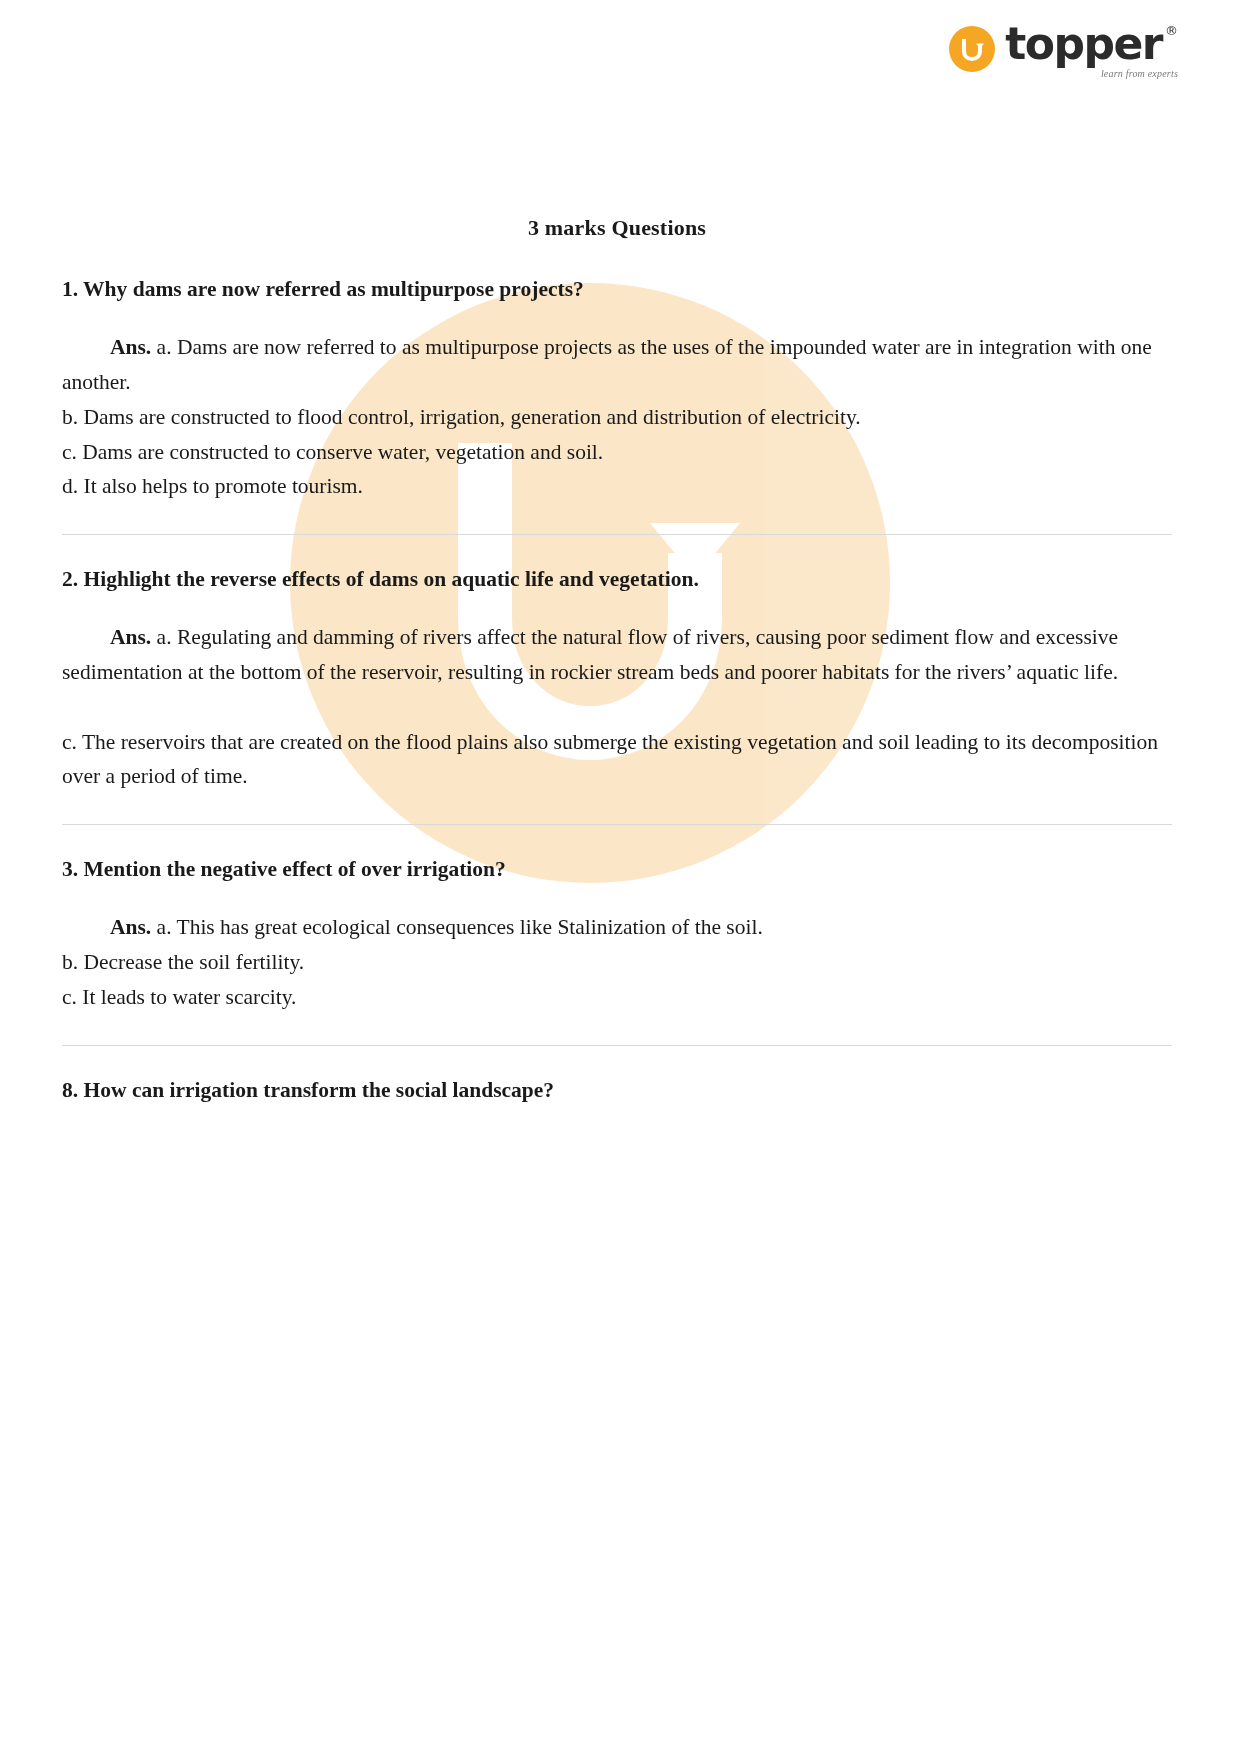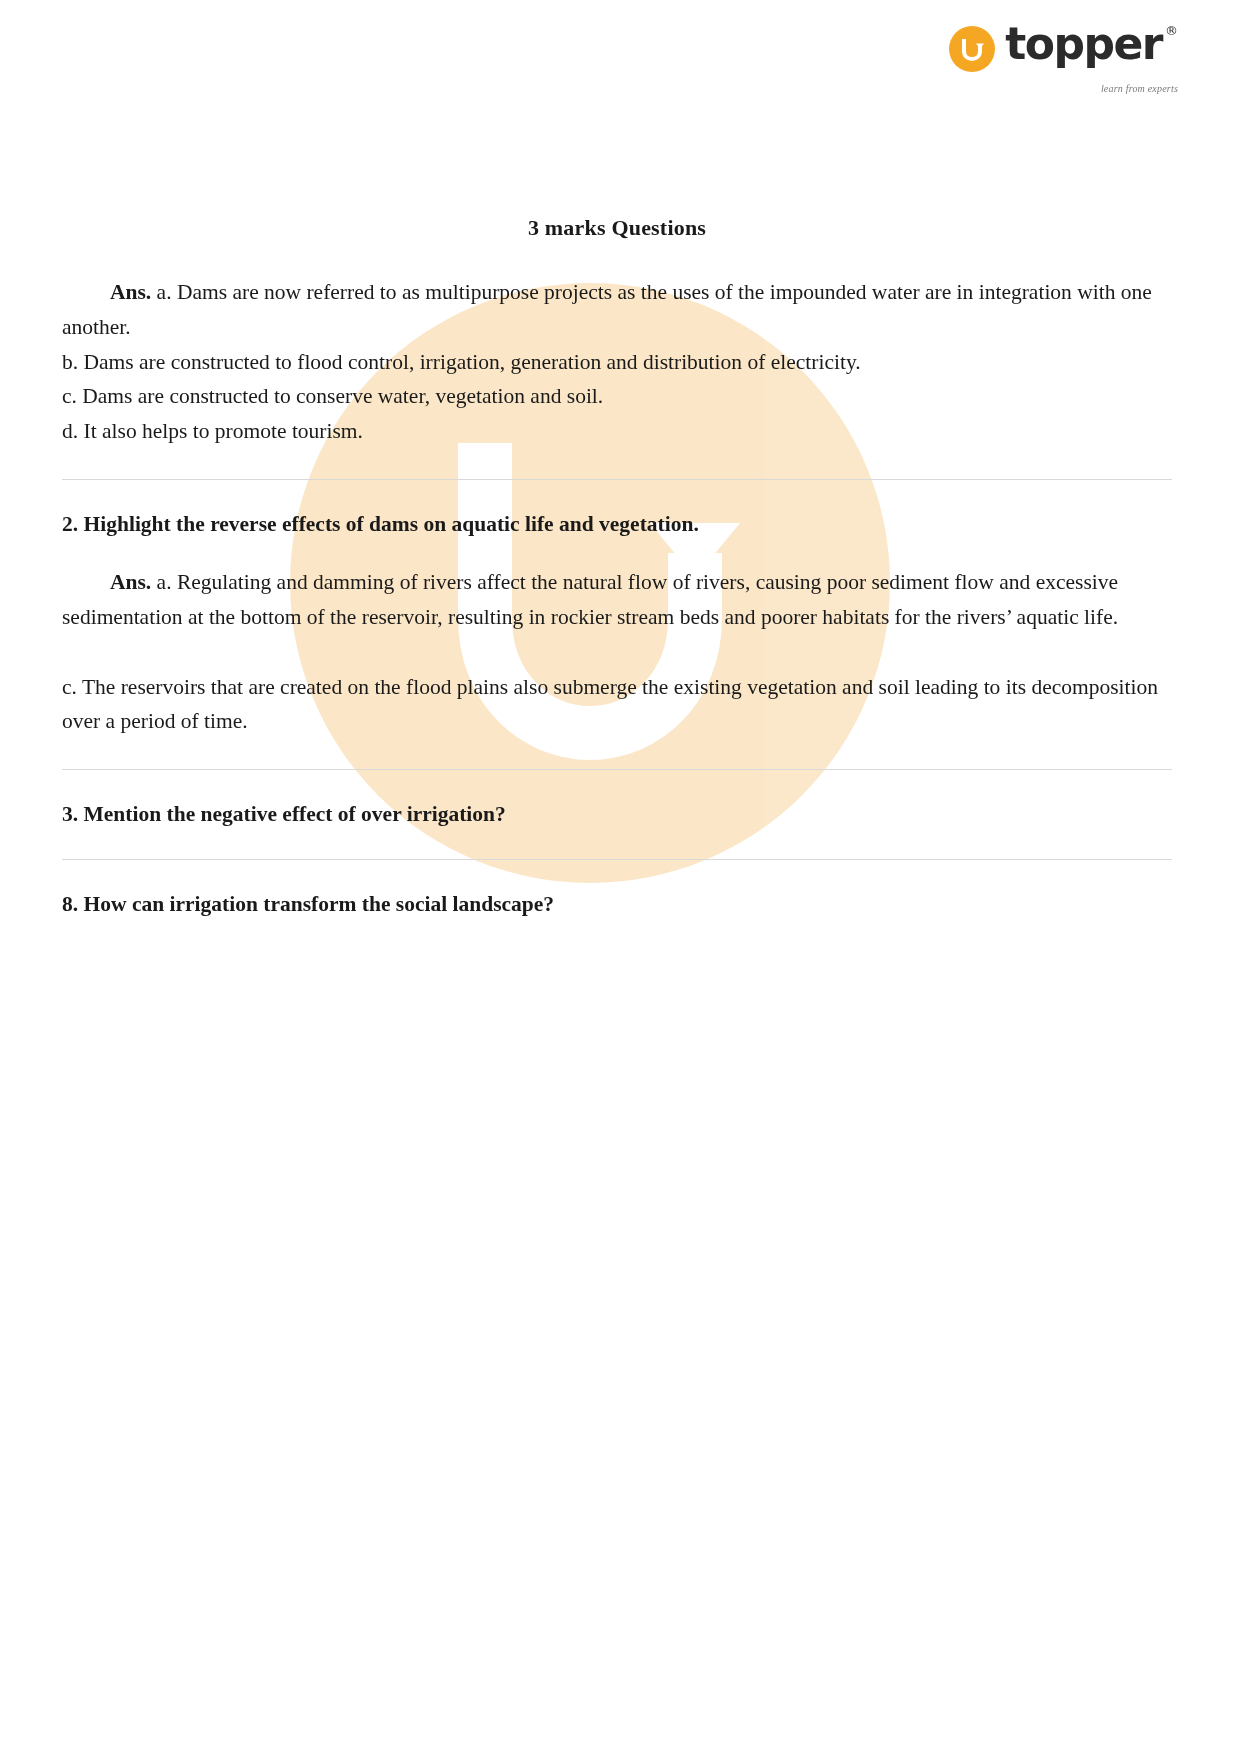--- a/index.html
+++ b/index.html
@@ -33,21 +33,20 @@
     display: flex;
     align-items: center;
     justify-content: center;
     margin-top: 4px;
   }
   .logo-mark svg { display: block; }
   .logo-text-wrap {
     display: flex;
     flex-direction: column;
     line-height: 1;
-    gap: 15px;
   }
   .logo-row {
     display: flex;
     align-items: flex-start;
   }
   .logo-word {
     font-family: "DejaVu Sans", sans-serif;
     font-weight: bold;
     font-size: 44px;
     letter-spacing: -1.5px;
@@ -155,20 +154,21 @@
       </div>
       <div class="logo-tag">learn from experts</div>
     </div>
   </div>
 
   <div class="content">
 
     <h1 class="doc-title">3 marks Questions</h1>
 
     <div class="q-block">
+      <p class="q-title">1. Why dams are now referred as multipurpose projects?</p>
       <p class="ans-body">
         <span class="lbl">Ans.</span>
         <span>a. Dams are now referred to as multipurpose projects as the uses of the impounded water are in integration with one another.</span><br>
         <span>b. Dams are constructed to flood control, irrigation, generation and distribution of electricity.</span><br>
         <span>c. Dams are constructed to conserve water, vegetation and soil.</span><br>
         <span>d. It also helps to promote tourism.</span>
       </p>
     </div>
 
     <hr class="divider">
@@ -180,20 +180,26 @@
         <span>a. Regulating and damming of rivers affect the natural flow of rivers, causing poor sediment flow and excessive sedimentation at the bottom of the reservoir, resulting in rockier stream beds and poorer habitats for the rivers’ aquatic life.</span><br>
         <br>
         <span>c. The reservoirs that are created on the flood plains also submerge the existing vegetation and soil leading to its decomposition over a period of time.</span>
       </p>
     </div>
 
     <hr class="divider">
 
     <div class="q-block">
       <p class="q-title">3. Mention the negative effect of over irrigation?</p>
+      <p class="ans-body">
+        <span class="lbl">Ans.</span>
+        <span>a. This has great ecological consequences like Stalinization of the soil.</span><br>
+        <span>b. Decrease the soil fertility.</span><br>
+        <span>c. It leads to water scarcity.</span>
+      </p>
     </div>
 
     <hr class="divider">
 
     <div class="q-block">
       <p class="q-title">8. How can irrigation transform the social landscape?</p>
     </div>
 
   </div>
 </div>

